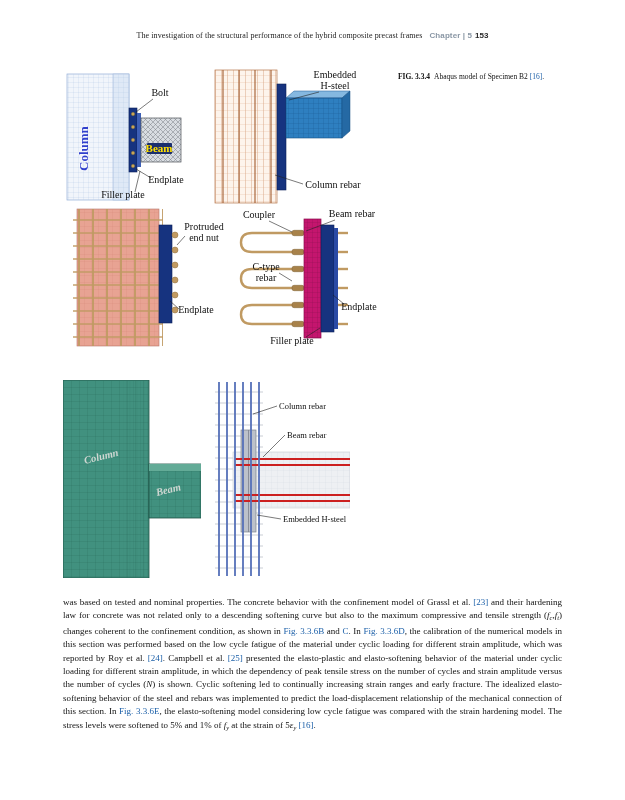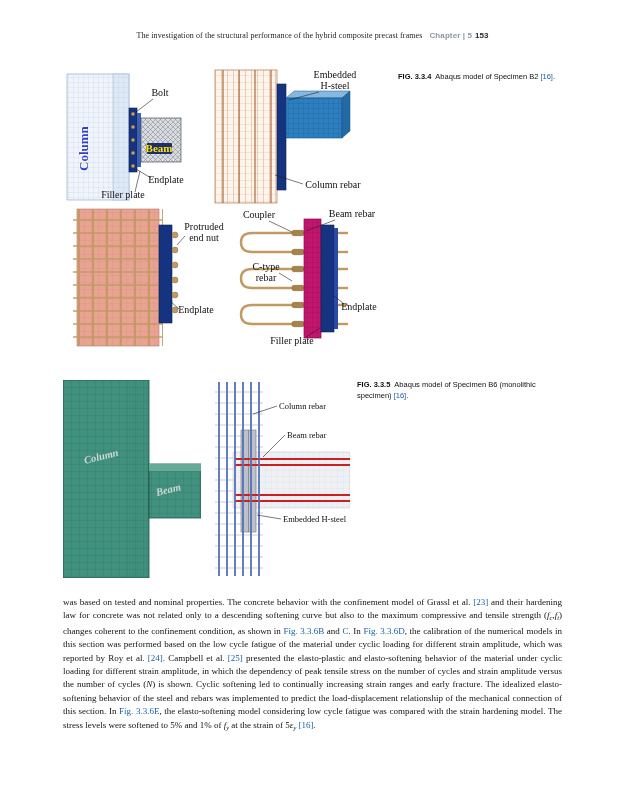--- a/index.html
+++ b/index.html
@@ -15,21 +15,21 @@
   .header .chapter {
     font-family:"Liberation Sans", sans-serif; font-weight:bold;
     color:#8a97a5; margin-left:7px;
   }
   .header .pageno {
     font-family:"Liberation Sans", sans-serif; font-weight:bold;
     color:#2b2b2b; margin-left:3px;
   }
   .figimg { position:absolute; }
   .fig-caption {
-    position:absolute; font-family:Liberation Sans, sans-serif;
+    position:absolute; font-family:Liberation Serif, serif;
     font-size:7.5px; line-height:10.5px; color:#111; text-align:left;
   }
   .fig-caption .seg-bold { font-weight:bold; margin-right:4px; }
   .seg-link { color:#1b5fa8; }
   .seg-italic { font-style:italic; }
   .seg-sub { font-style:italic; font-size:0.72em; vertical-align:-2px; }
   .seg-bold { font-weight:bold; }
   .body-text {
     position:absolute; left:63px; top:596px; width:499px;
     font-size:9px; line-height:13.4px; text-align:justify; color:#121212;
@@ -268,17 +268,16 @@
     <g class="leader">
       <line x1="72" y1="26" x2="48" y2="34"></line>
       <line x1="80" y1="55" x2="58" y2="77"></line>
       <line x1="76" y1="139" x2="52" y2="135"></line>
     </g>
     <text class="fig-label-sm" x="74" y="29">Column rebar</text>
     <text class="fig-label-sm" x="82" y="58">Beam rebar</text>
     <text class="fig-label-sm" x="78" y="142">Embedded H-steel</text>
   </svg>
 
-  <div class="fig-caption" style="left:357px; top:380px; width:205px;"><span class="seg-bold">FIG. 3.3.5</span><span class="seg-normal">Abaqus model of Specimen B6 (monolithic specimen) </span><span class="seg-link">[16]</span><span class="seg-normal">.</span></div>
 
   <p class="body-text"><span class="seg-normal">was based on tested and nominal properties. The concrete behavior with the confinement model of Grassl et al. </span><span class="seg-link">[23]</span><span class="seg-normal"> and their hardening law for concrete was not related only to a descending softening curve but also to the maximum compressive and tensile strength (</span><span class="seg-italic">f</span><span class="seg-sub">c</span><span class="seg-normal">,</span><span class="seg-italic">f</span><span class="seg-sub">t</span><span class="seg-normal">) changes coherent to the confinement condition, as shown in </span><span class="seg-link">Fig. 3.3.6B</span><span class="seg-normal"> and </span><span class="seg-link">C</span><span class="seg-normal">. In </span><span class="seg-link">Fig. 3.3.6D</span><span class="seg-normal">, the calibration of the numerical models in this section was performed based on the low cycle fatigue of the material under cyclic loading for different strain amplitude, which was reported by Roy et al. </span><span class="seg-link">[24]</span><span class="seg-normal">. Campbell et al. </span><span class="seg-link">[25]</span><span class="seg-normal"> presented the elasto-plastic and elasto-softening behavior of the material under cyclic loading for different strain amplitude, in which the dependency of peak tensile stress on the number of cycles and strain amplitude versus the number of cycles (</span><span class="seg-italic">N</span><span class="seg-normal">) is shown. Cyclic softening led to continually increasing strain ranges and early fracture. The idealized elasto-softening behavior of the steel and rebars was implemented to predict the load-displacement relationship of the mechanical connection of this section. In </span><span class="seg-link">Fig. 3.3.6E</span><span class="seg-normal">, the elasto-softening model considering low cycle fatigue was compared with the strain hardening model. The stress levels were softened to 5% and 1% of </span><span class="seg-italic">f</span><span class="seg-sub">y</span><span class="seg-normal"> at the strain of 5</span><span class="seg-italic">ε</span><span class="seg-sub">y</span><span class="seg-normal"> </span><span class="seg-link">[16]</span><span class="seg-normal">.</span></p>
 
 </div>
 
 </body></html>

